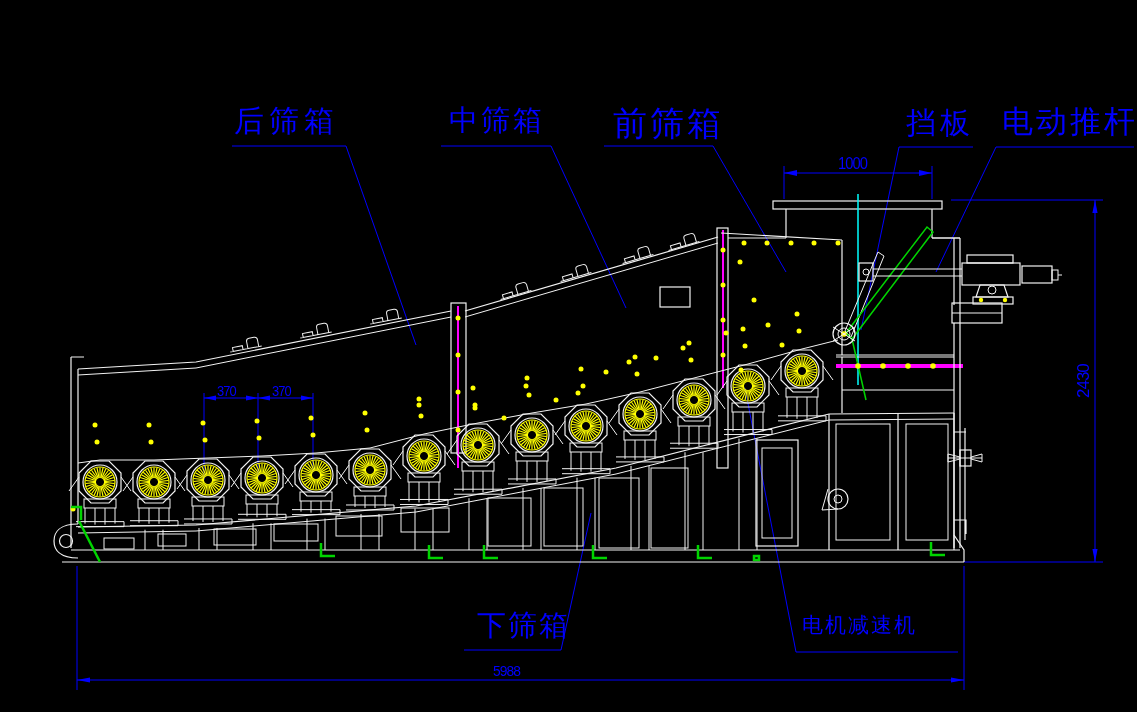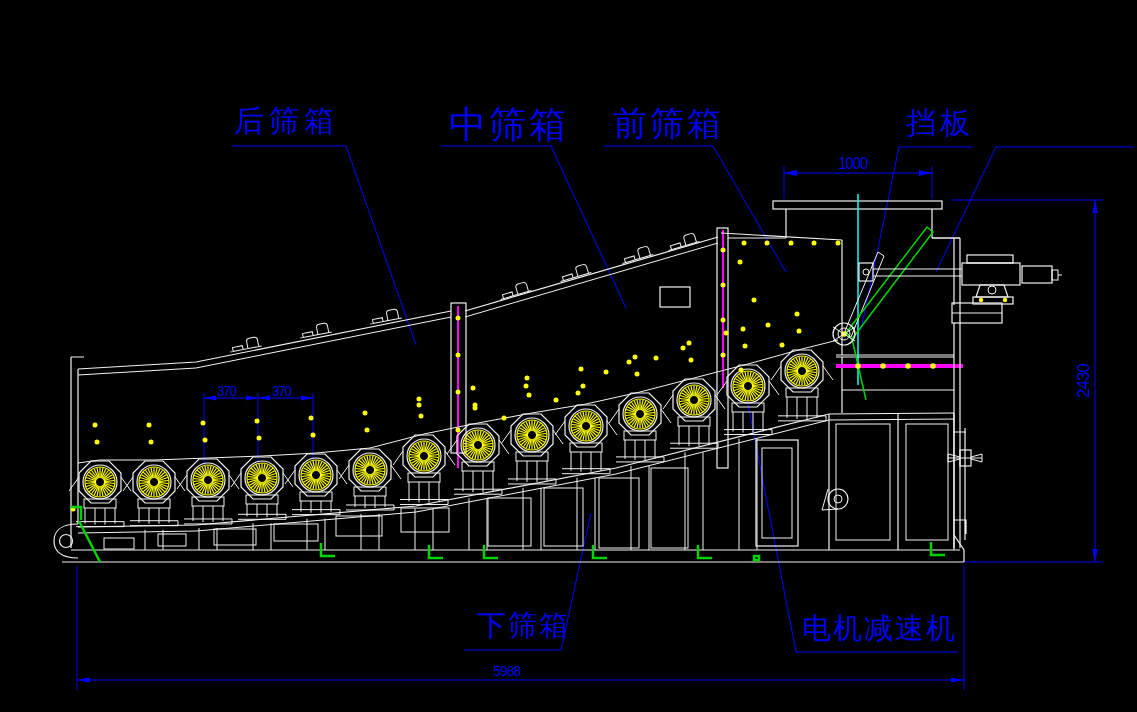--- a/index.html
+++ b/index.html
@@ -318,24 +318,25 @@
     <use href="#greenL" x="413" y="558"></use>
     <use href="#greenL" x="468" y="558"></use>
     <use href="#greenL" x="577" y="558"></use>
     <use href="#greenL" x="682" y="558"></use>
     <use href="#greenL" x="915" y="555"></use>
     <rect class="gth" x="738" y="556" width="5" height="4"></rect>
   </g>
 </svg>
 
 <span class="lbl" style="left:218px;top:106px">后筛箱</span>
-<span class="lbl" style="left:433px;top:106px;font-size:37px;letter-spacing:3px">中筛箱</span>
+<span class="lbl" style="left:433px;top:106px;font-size:29px;letter-spacing:3px">中筛箱</span>
 <span class="lbl" style="left:597px;top:106px;font-size:34px;letter-spacing:3px">前筛箱</span>
 <span class="lbl" style="left:890px;top:108px;letter-spacing:4px">挡板</span>
+<span class="lbl" style="left:986px;top:106px;font-size:31px;letter-spacing:3px">电动推杆</span>
 <span class="lbl" style="left:461px;top:611px;font-size:29px;letter-spacing:2px">下筛箱</span>
-<span class="lbl" style="left:786px;top:614px;font-size:29px;letter-spacing:2px">电机减速机</span>
+<span class="lbl" style="left:786px;top:614px;font-size:21px;letter-spacing:2px">电机减速机</span>
 
 <span class="dim" style="left:822px;top:156px;font-size:16px">1000</span>
 <span class="dim dim-sm" style="left:201px;top:384px">370</span>
 <span class="dim dim-sm" style="left:256px;top:384px">370</span>
 <span class="dim" style="left:477px;top:663px">5988</span>
 <span class="dim dim-rot" style="left:1060px;top:398px">2430</span>
 </div>
 
 </body></html>

